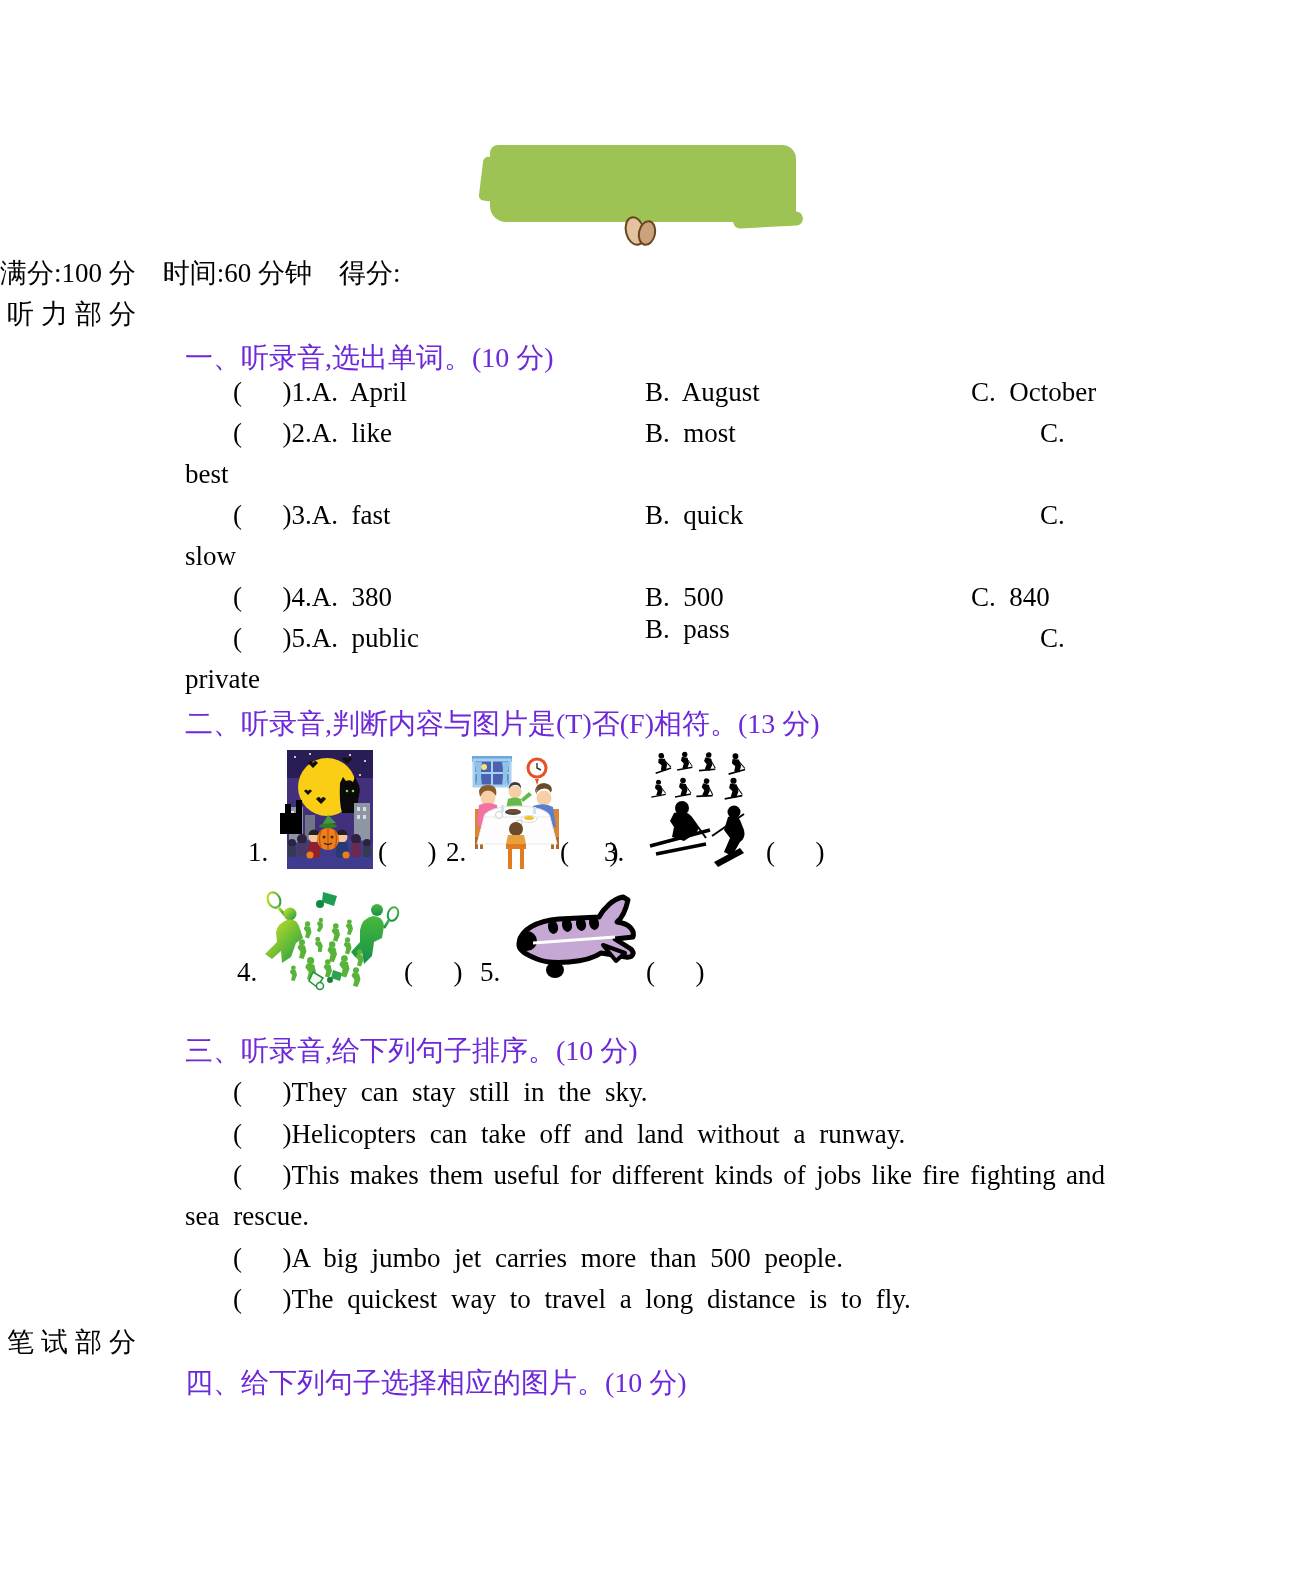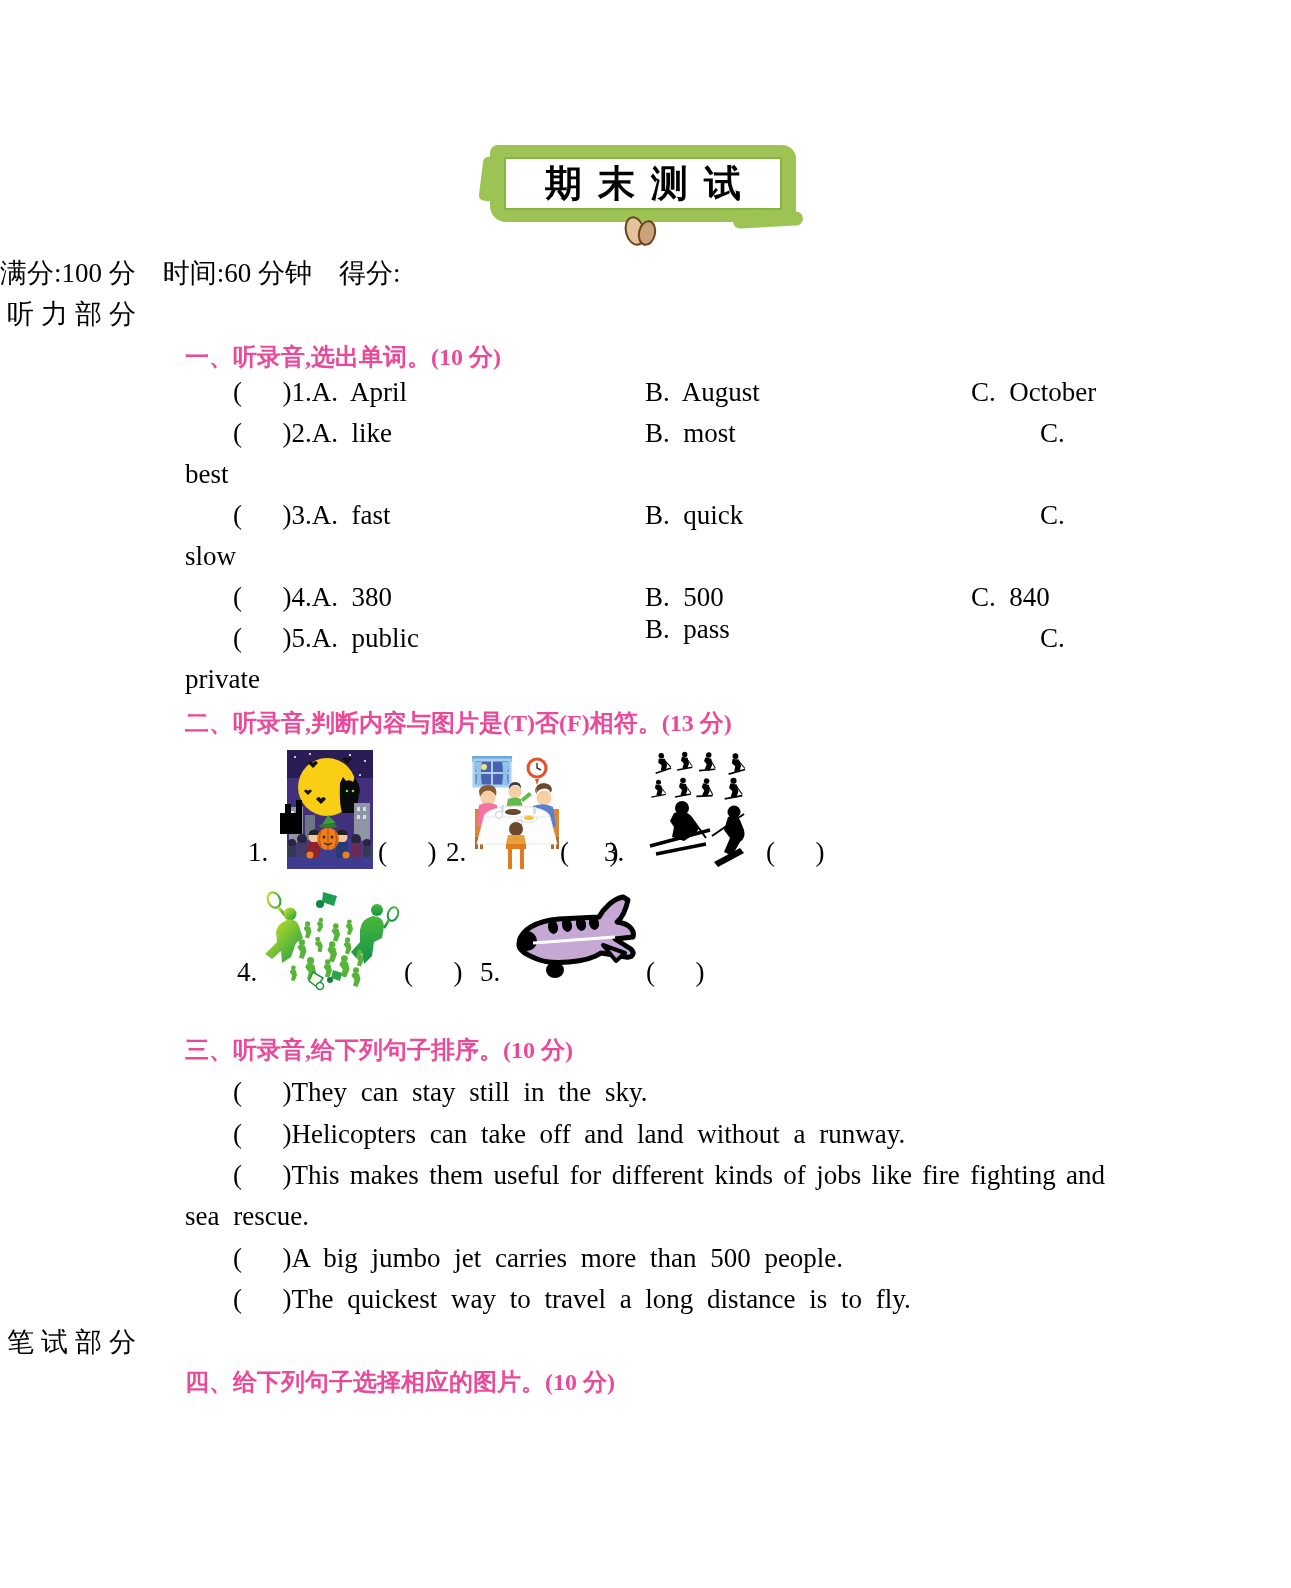--- a/index.html
+++ b/index.html
@@ -3,44 +3,41 @@
 <meta charset="utf-8">
 <style>
   html,body{margin:0;padding:0}
   body{
     width:1291px;height:1588px;position:relative;background:#fff;color:#000;
     font-family:"Liberation Serif","DejaVu Serif",serif;overflow:hidden;
   }
   .abs{position:absolute;white-space:pre}
   .t{font-size:27px;line-height:41px}
   .ctr{left:0;width:1291px;text-align:left}
-  .red{color:#ec4899;font-size:24px;line-height:41px;font-weight:bold}
+  .red{color:#6d28d9;font-size:28px;line-height:41px;font-weight:normal}
   .ws{word-spacing:7px}
   .paren{word-spacing:0}
   .just{white-space:normal;text-align:justify;text-align-last:justify}
   .just .paren{display:inline-block;white-space:pre}
   .hdr{letter-spacing:7px;text-indent:7px}
 
   
   .banner{position:absolute;left:490px;top:145px;width:306px;height:77px}
   .banner-frame{position:absolute;left:0;top:0;right:0;bottom:0;background:#9cc353;border-radius:8px 14px 10px 16px}
   .banner-frame::before{content:"";position:absolute;left:-9px;top:12px;width:15px;height:44px;background:#9cc353;transform:rotate(7deg);border-radius:5px}
   .banner-frame::after{content:"";position:absolute;right:-7px;bottom:-5px;width:70px;height:14px;background:#9cc353;transform:rotate(-3deg);border-radius:7px}
   .banner-inner{position:absolute;left:14px;right:14px;top:12px;bottom:12px;background:#fff;border:2px solid #85b443;display:flex;align-items:center;justify-content:center}
   .banner-title{font-family:"Liberation Sans","DejaVu Sans",sans-serif;font-weight:bold;font-size:37px;letter-spacing:16px;text-indent:16px;white-space:pre}
   .hand{position:absolute;left:128px;top:68px;width:46px;height:38px}
 </style>
 </head>
 <body>
 
 <div class="banner">
   <div class="banner-frame"></div>
-  <div class="banner-inner">
-    <span class="banner-title">期末测试</span>
-  </div>
   <svg class="hand" viewBox="0 0 46 38">
     <ellipse cx="17" cy="18" rx="9" ry="14" fill="#e2c39e" stroke="#6b4320" stroke-width="2" transform="rotate(-14 17 18)"></ellipse>
     <ellipse cx="29" cy="20" rx="8" ry="12" fill="#caa27c" stroke="#6b4320" stroke-width="2" transform="rotate(12 29 20)"></ellipse>
   </svg>
 </div>
 
 <div class="abs t ctr" style="top:253px">满分:100 分    时间:60 分钟    得分:</div>
 <div class="abs t ctr hdr" style="top:294px">听力部分</div>
 
 <div class="abs red" style="left:185px;top:337px">一、听录音,选出单词。(10 分)</div>

